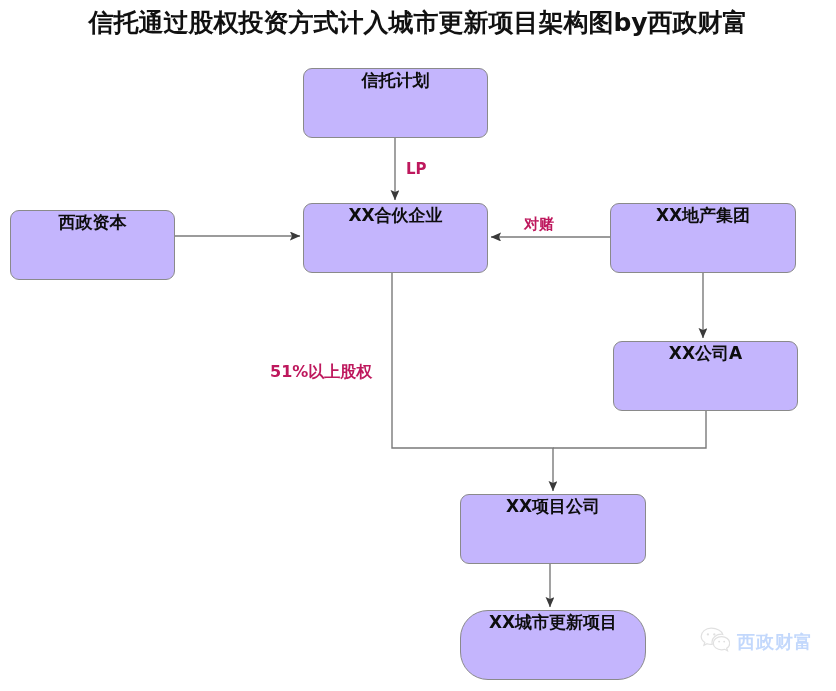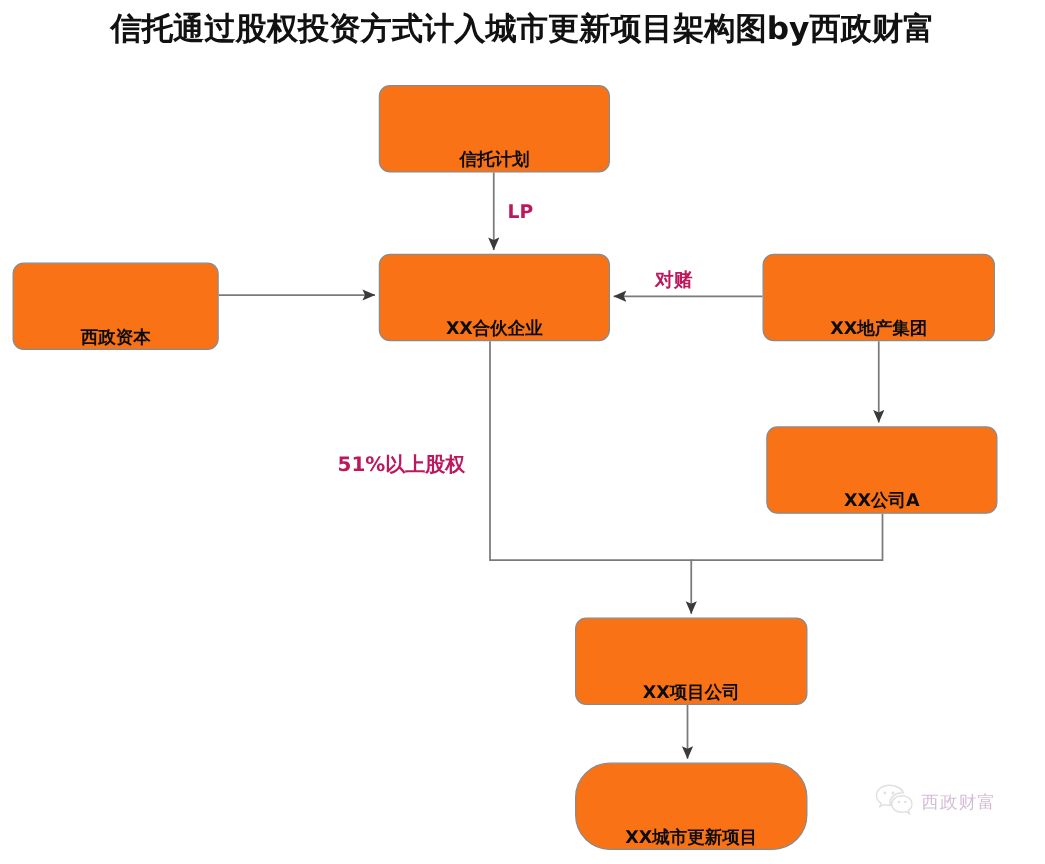--- a/index.html
+++ b/index.html
@@ -28,25 +28,25 @@
     color: #111111;
     line-height: 34px;
     white-space: nowrap;
   }
 
   .node {
     position: absolute;
     box-sizing: border-box;
     border: 1.3px solid #8a8a8a;
     border-radius: 9px;
-    background: #f97316;
+    background: #c4b5fd;
     display: flex;
-    align-items: flex-end;
+    align-items: flex-start;
     justify-content: center;
-    font-size: 14px;
+    font-size: 17px;
     font-weight: bold;
     color: #0d0d0d;
     white-space: nowrap;
   }
 
   
   #node-trust-plan      { left: 303px; top: 68px;  width: 185px; height: 70px; }
   #node-xizheng-capital { left: 10px;  top: 210px; width: 165px; height: 70px; }
   #node-partnership     { left: 303px; top: 203px; width: 185px; height: 70px; }
   #node-property-group  { left: 610px; top: 203px; width: 186px; height: 70px; }
@@ -77,23 +77,23 @@
   #watermark {
     position: absolute;
     left: 700px;
     top: 627px;
     display: flex;
     align-items: center;
     gap: 7px;
     opacity: 0.30;
   }
   #watermark .wm-text {
-    font-size: 14px;
-    font-weight: normal;
-    color: #701a75;
+    font-size: 18px;
+    font-weight: bold;
+    color: #3b82f6;
     letter-spacing: 1px;
     white-space: nowrap;
   }
 </style>
 </head>
 <body>
 
 <div id="diagram-title">信托通过股权投资方式计入城市更新项目架构图by西政财富</div>
 
 <svg id="connector-layer" viewBox="0 0 836 691" width="836" height="691" xmlns="http://www.w3.org/2000/svg">

